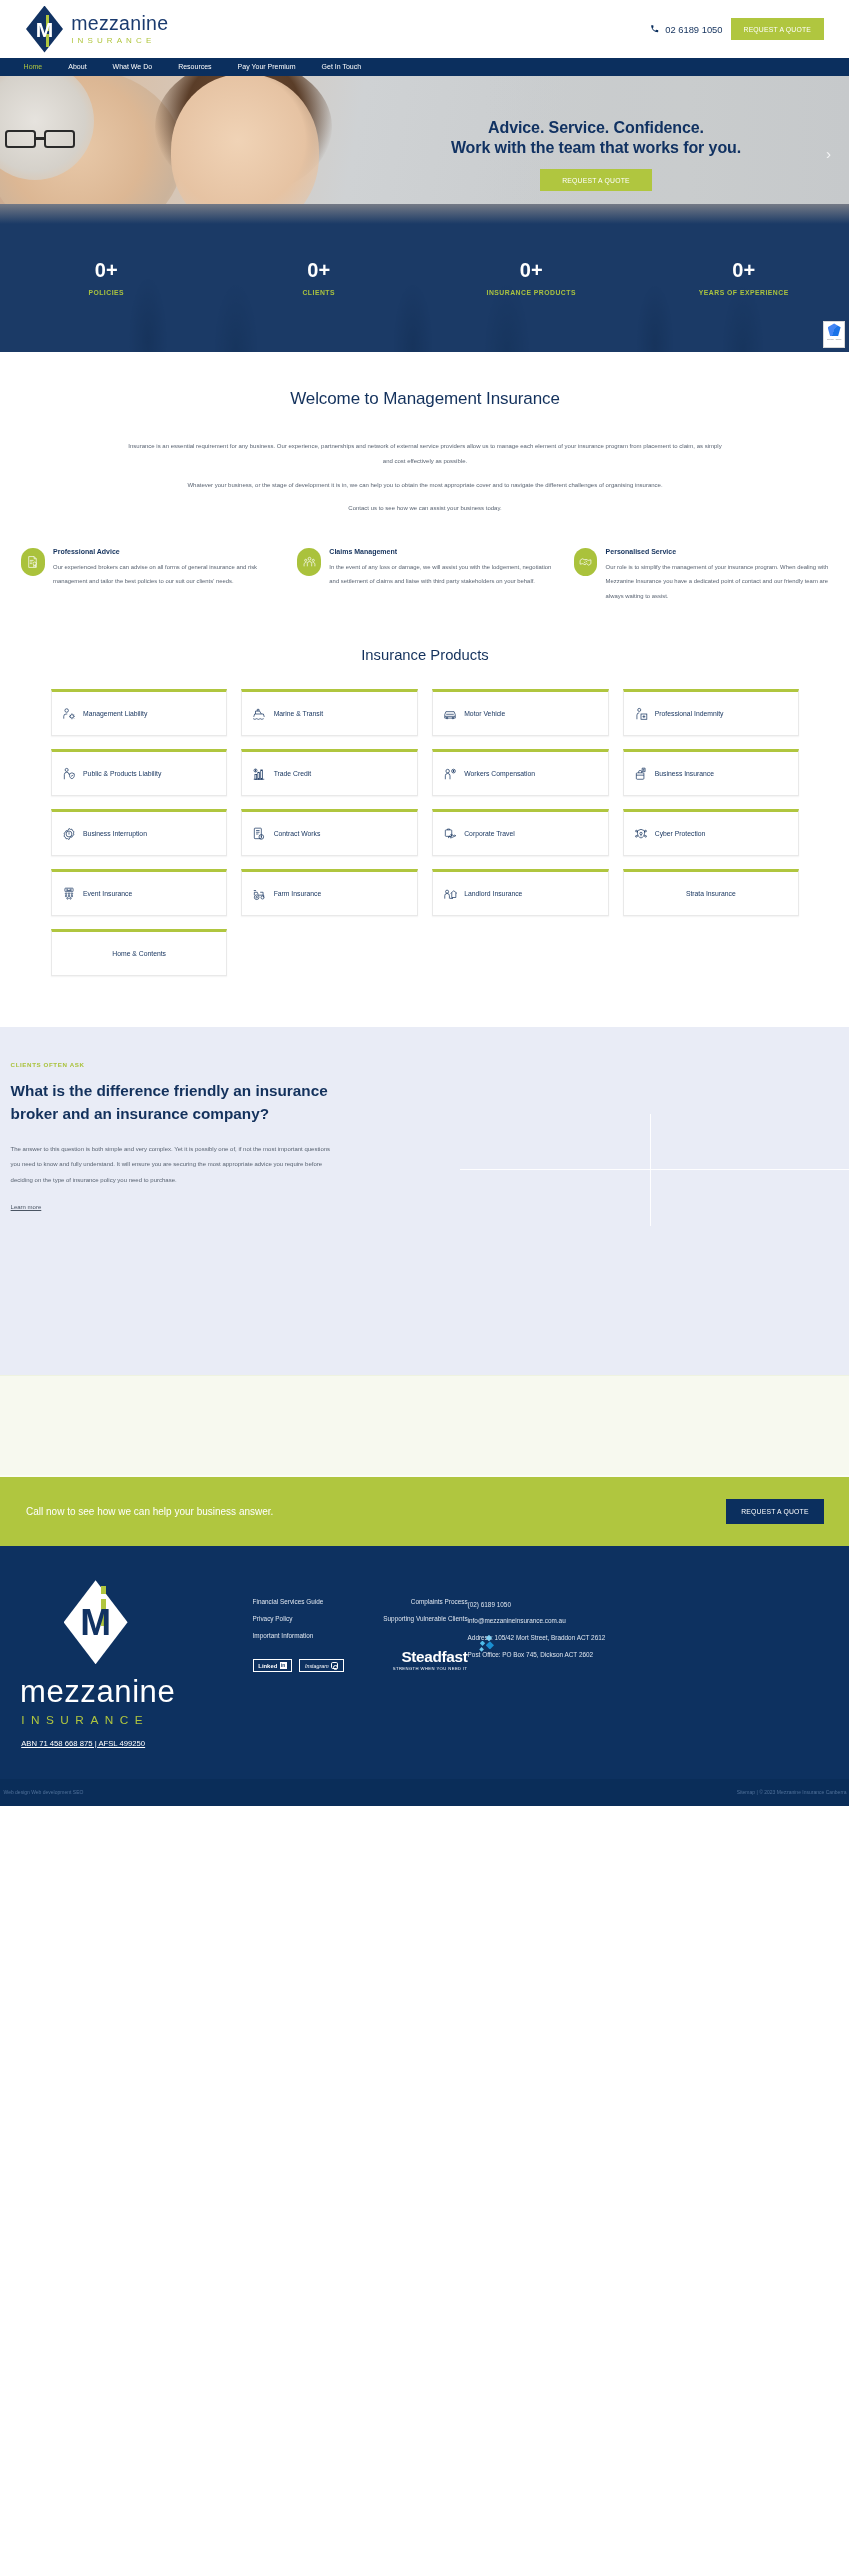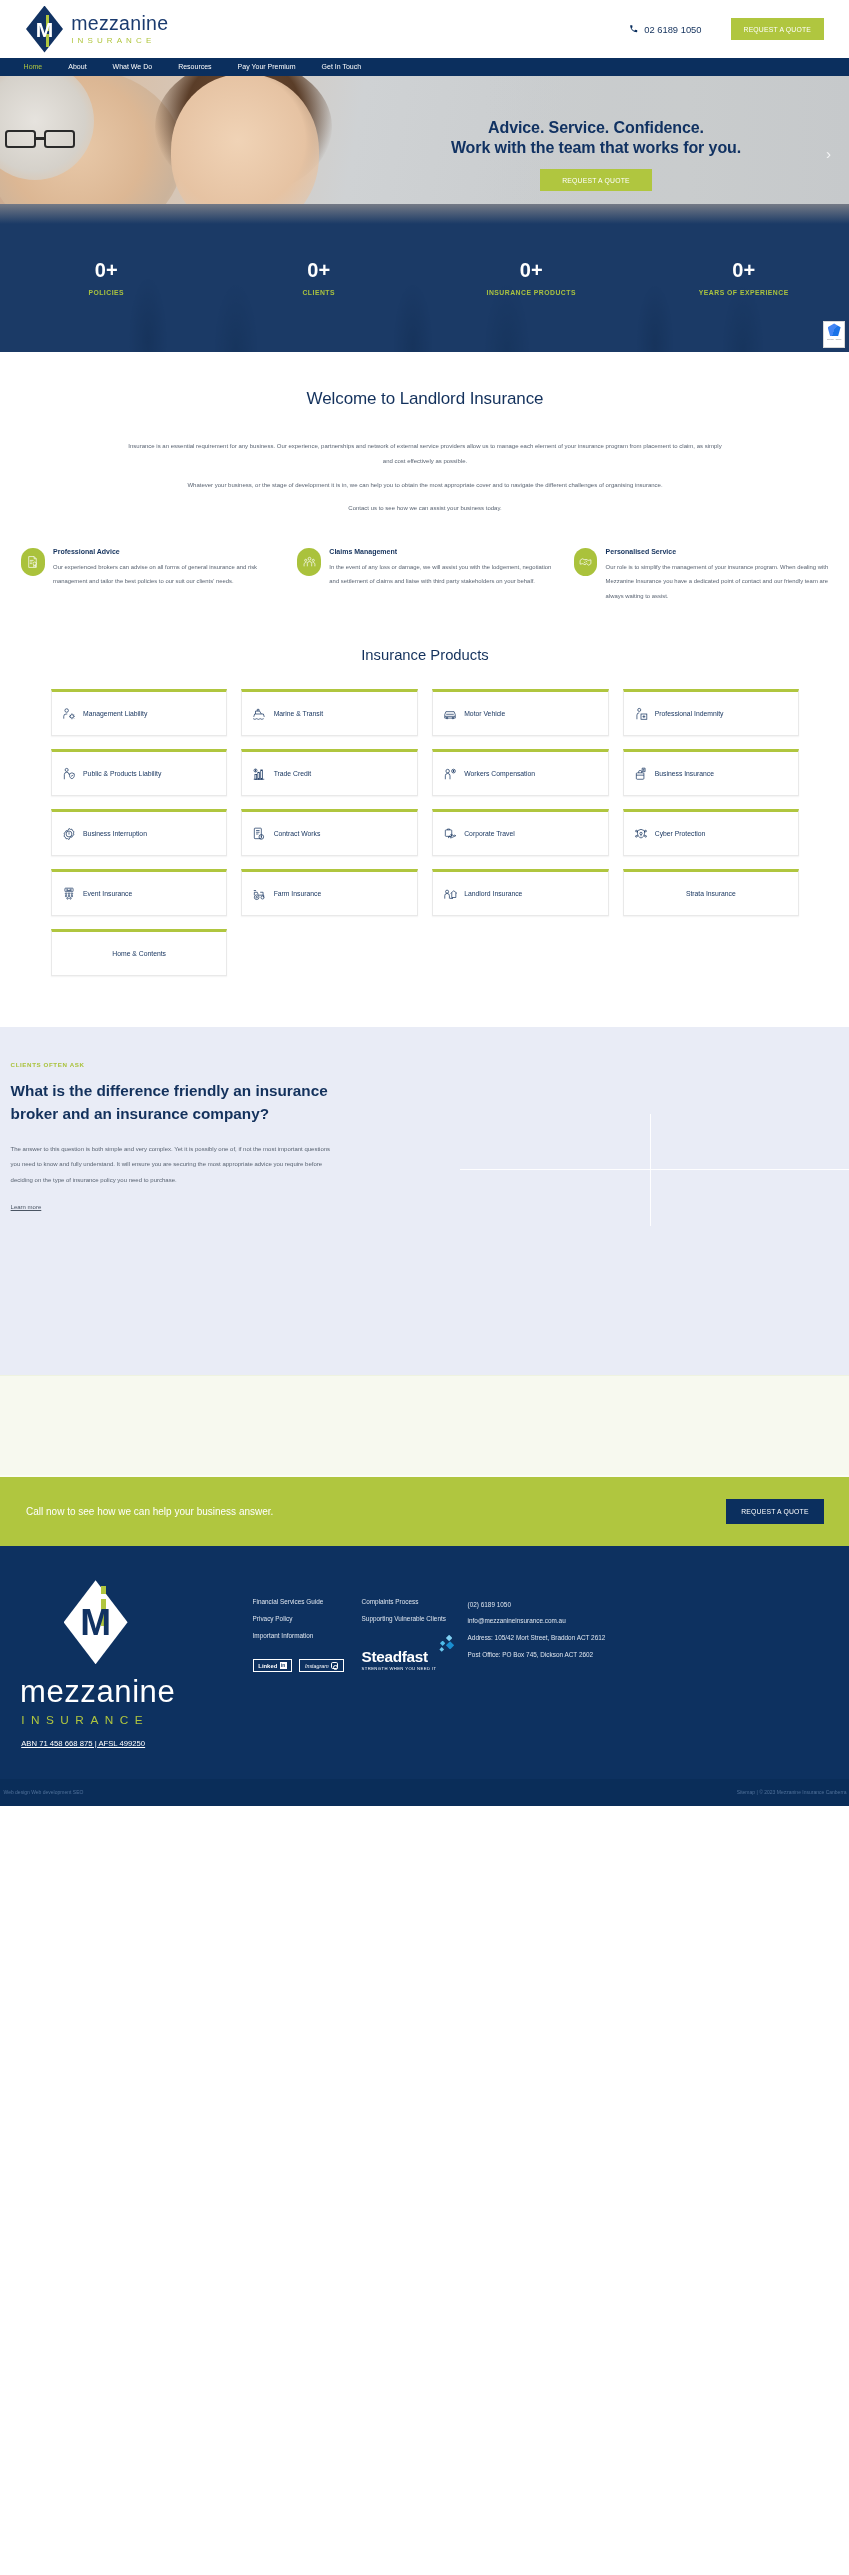--- a/index.html
+++ b/index.html
@@ -18,21 +18,21 @@
   .logo-diamond { width:37px; height:47px; position:relative; flex:none; }
   .logo-diamond .dm { position:absolute; inset:0; background:#113262;
      clip-path:polygon(50% 0%,100% 50%,50% 100%,0% 50%); }
   .logo-diamond .mletter { position:absolute; left:50%; top:50%; transform:translate(-50%,-50%);
      font-size:21px; font-weight:700; color:#ffffff; font-family:"Liberation Sans",sans-serif; line-height:1; }
   .logo-diamond .bar1 { position:absolute; width:3px; height:16.5px; background:#b0c63f; left:20px; top:9.4px; }
   .logo-diamond .bar2 { position:absolute; width:3px; height:13px; background:#b0c63f; left:20px; top:28px; }
   .logo-text { display:flex; flex-direction:column; justify-content:center; }
   .logo-word { font-size:19.5px; color:#1b3b6f; letter-spacing:0.3px; line-height:1; font-weight:400; }
   .logo-sub { font-size:8px; color:#b0c63f; letter-spacing:4.1px; margin-top:3.5px; line-height:1; }
-  .topbar-right { margin-left:auto; display:flex; align-items:center; gap:29px; }
+  .topbar-right { margin-left:auto; display:flex; align-items:center; gap:8px; }
   .phone { display:flex; align-items:center; gap:5.9px; font-size:9.4px; color:#13315c; }
   .phone svg { width:9.4px; height:9.4px; display:block; }
   .btn-quote-top {
     background:#b0c63f; color:#ffffff; font-size:6.8px; letter-spacing:0.2px;
     padding:7.7px 13px; border:none; cursor:pointer; font-family:inherit;
   }
 
   
   .navbar { height:18.3px; background:#0b2f5e; display:flex; align-items:center; padding:0 0 0 10.6px; }
   .navbar a { color:#ffffff; font-size:7px; text-decoration:none; padding:0 13px; line-height:18.3px; }
@@ -160,21 +160,21 @@
   .fsocial { display:flex; gap:7px; margin-top:17.7px; }
   .soc { border:0.6px solid #ffffff; padding:2.4px 4.7px; display:flex; align-items:center; gap:2.4px; cursor:pointer; }
   .soc .txt { font-size:5.9px; color:#ffffff; font-weight:700; }
   .soc .txt.i { font-weight:400; font-style:italic; font-size:5.3px; }
   .soc .sq { width:7px; height:7px; background:#ffffff; color:#0d3160; font-size:4.7px; font-weight:700;
      display:flex; align-items:center; justify-content:center; }
   .soc .ring { width:7px; height:7px; border:0.9px solid #ffffff; border-radius:1.8px; position:relative; }
   .soc .ring::after { content:""; position:absolute; left:1.5px; top:1.5px; width:3px; height:3px;
      border:0.8px solid #ffffff; border-radius:50%; }
 
-  .fcol-links2 { width:106px; padding-top:16.5px; }
+  .fcol-links2 { width:106px; padding-top:16.5px;text-align:right; }
   .steadfast { margin-top:25px; }
   .sf-word { font-size:15.3px; color:#ffffff; font-weight:700; letter-spacing:-0.3px; line-height:1; }
   .sf-tag { font-size:4.2px; color:#ffffff; letter-spacing:0.4px; margin-top:2.4px; }
   .sf-wrap { position:relative; display:inline-block; }
   .sf-marks { position:absolute; left:76px; top:-14px; width:21px; height:20px; }
   .sf-marks i { position:absolute; background:#29a8e0; clip-path:polygon(50% 0,100% 50%,50% 100%,0 50%); }
   .sf-marks i:nth-child(1){ left:8.3px; top:0; width:6.5px; height:6.5px; background:#7fd0f2; }
   .sf-marks i:nth-child(2){ left:2.4px; top:5.9px; width:5.3px; height:5.3px; background:#4fbcea; }
   .sf-marks i:nth-child(3){ left:8.3px; top:6.5px; width:8.3px; height:8.3px; background:#1a8fd1; }
   .sf-marks i:nth-child(4){ left:1.8px; top:12.4px; width:4.7px; height:4.7px; background:#6ac8ef; }
@@ -269,21 +269,21 @@
         <div class="lbl">YEARS OF EXPERIENCE</div>
       </div>
     </div>
     <div class="recaptcha">
       <div class="rc-ico"></div>
       <div class="rc-tx">Privacy - Terms</div>
     </div>
   </div>
 
   <div class="welcome">
-    <h2>Welcome to Landlord Insurance</h2>
+    <h2>Welcome to Management Insurance</h2>
     <div class="body">
       <p>Insurance is an essential requirement for any business. Our experience, partnerships and network of external service providers allow us to manage each element of your insurance program from placement to claim, as simply and cost effectively as possible.</p>
       <p>Whatever your business, or the stage of development it is in, we can help you to obtain the most appropriate cover and to navigate the different challenges of organising insurance.</p>
       <p>Contact us to see how we can assist your business today.</p>
     </div>
   </div>
 
   <div class="cols">
     <div class="col">
       <div class="col-ico">

